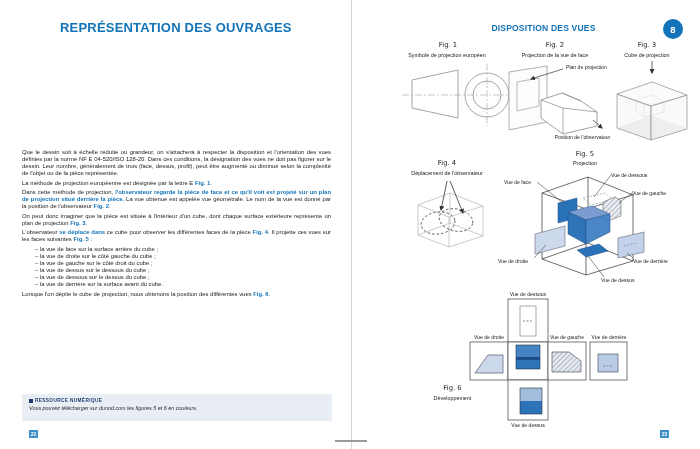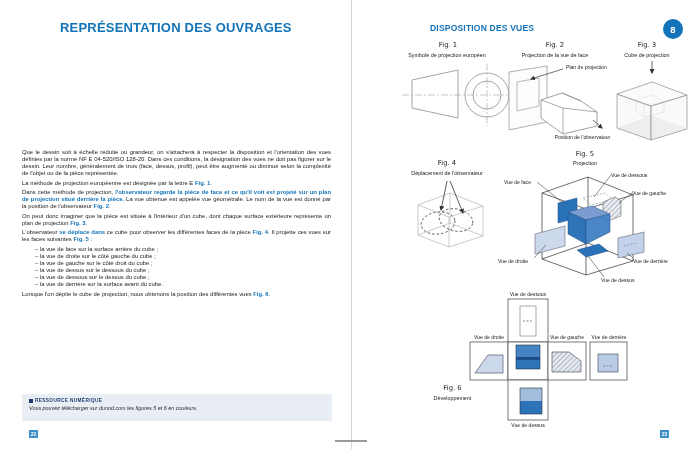--- a/index.html
+++ b/index.html
@@ -17,21 +17,21 @@
   .list-item { padding-left:13px; }
   .resource { position:absolute; left:22px; top:394px; width:310px; height:27px; background:#e9edf4; padding:4px 7px 0 7px; }
   .resource-title { font-size:4.7px; font-weight:bold; color:#1a3e6e; letter-spacing:0.4px; display:flex; align-items:center; gap:2px; }
   .resource-icon { display:inline-block; width:4px; height:4px; background:#1a3e6e; }
   .resource-text { font-size:5.4px; font-style:italic; color:#2b2b2b; margin-top:2px; }
   .page-num { position:absolute; width:9px; height:8px; background:#3d8fc9; color:#ffffff; font-size:5px; font-weight:bold; display:flex; align-items:center; justify-content:center; }
   .pn-left { left:29px; top:430px; }
   .pn-right { left:660px; top:430px; }
 
   
-  .rp-header { position:absolute; left:430px; top:23px; width:227px; text-align:left; font-size:8.5px; font-weight:bold; color:#1273b9; letter-spacing:0.2px; }
+  .rp-header { position:absolute; left:430px; top:23px; width:227px; text-align:center; font-size:8.5px; font-weight:bold; color:#1273b9; letter-spacing:0.2px; }
   .chapter-badge { position:absolute; left:663px; top:19px; width:20px; height:20px; border-radius:50%; background:#1273b9; color:#ffffff; font-size:9.5px; font-weight:bold; display:flex; align-items:center; justify-content:center; }
 
   
   .fig-label { position:absolute; font-size:6.8px; color:#222; text-align:center; font-family:"DejaVu Sans", sans-serif; }
   .fig-caption { position:absolute; font-size:5.4px; color:#222; text-align:center; }
   .ann { position:absolute; font-size:5.1px; color:#222; }
   .ctr { text-align:center; }
   svg { position:absolute; overflow:visible; }
 </style>
 </head>

